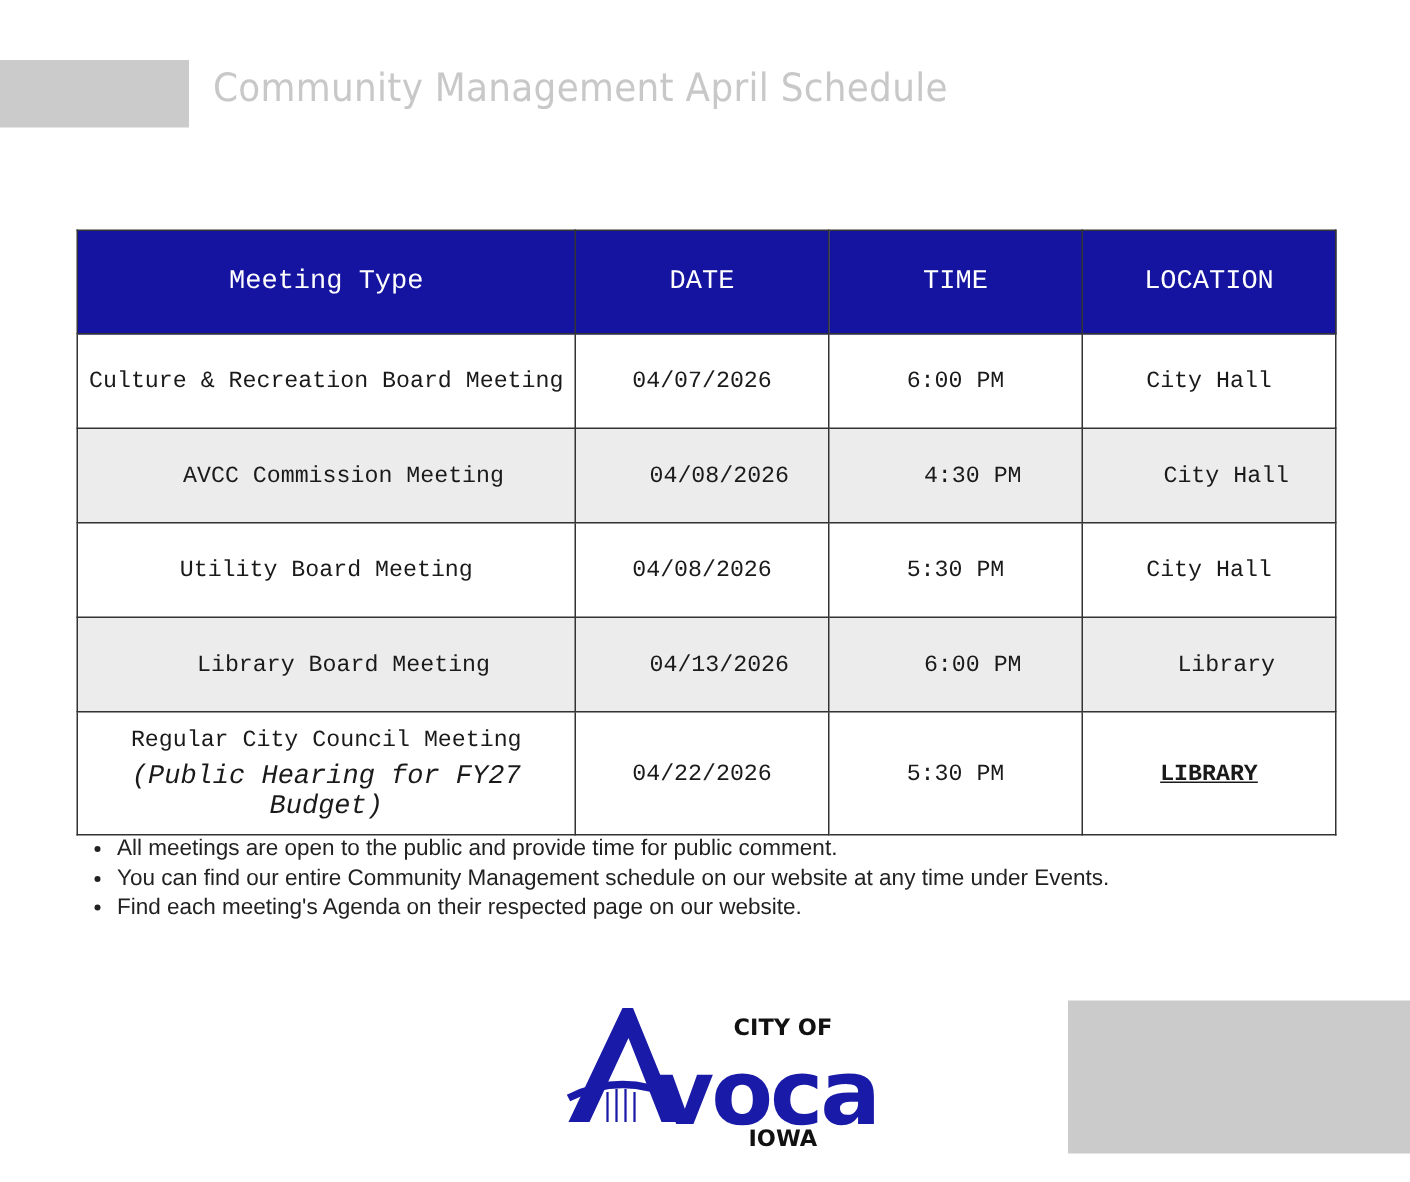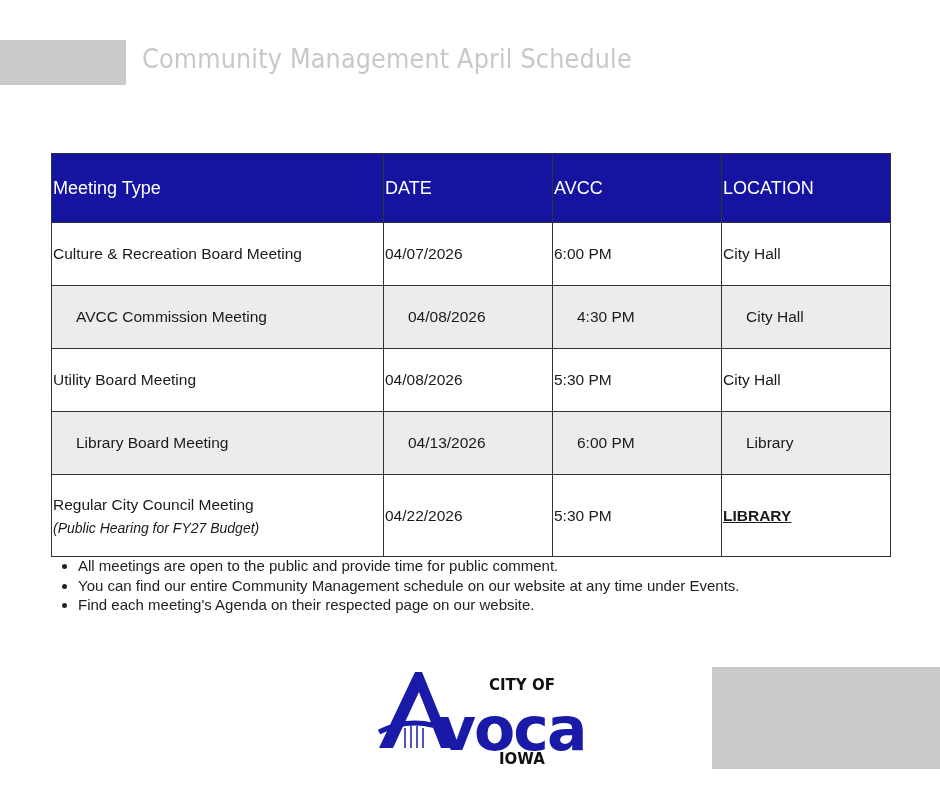--- a/index.html
+++ b/index.html
@@ -1,26 +1,26 @@
 <!DOCTYPE html>
 <html><head>
 <meta charset="utf-8">
 <style>
   html, body { margin:0; padding:0; }
   body { width:940px; height:788px; background:#ffffff; position:relative; overflow:hidden; font-family:"Liberation Sans", sans-serif; }
   .gray-block-top { position:absolute; left:0; top:40px; width:126px; height:45px; background:#cbcbcb; }
   .gray-block-bottom { position:absolute; left:712px; top:667px; width:228px; height:102px; background:#cbcbcb; }
   .title { position:absolute; left:142px; top:44px; font-family:"DejaVu Sans", sans-serif; font-size:26px; color:#c8c8c8; font-weight:normal; letter-spacing:0.2px; white-space:nowrap; transform:scaleX(0.92); transform-origin:left; }
   table.sched { position:absolute; left:51px; top:153px; width:839px; border-collapse:collapse; table-layout:fixed; }
-  table.sched th, table.sched td { border:1px solid #333; text-align:left; vertical-align:middle; font-family:Liberation Sans, sans-serif; }
+  table.sched th, table.sched td { border:1px solid #333; text-align:center; vertical-align:middle; font-family:Liberation Mono, monospace; }
   table.sched th { background:#1414a0; color:#ffffff; font-weight:normal; font-size:18px; height:66px; }
   table.sched td { font-size:15.5px; color:#1a1a1a; height:60px; }
   table.sched tr.alt td { background:#ececec;padding-left:24px; }
   table.sched tr.tall td { height:79px; }
-  .sub { display:block; font-style:italic; font-size:14px; margin-top:6px; }
+  .sub { display:block; font-style:italic; font-size:18px; margin-top:6px; }
   .loc-link { font-weight:bold; text-decoration:underline; }
   ul.notes { position:absolute; left:56px; top:556px; margin:0; padding-left:22px; font-family:"Liberation Sans", sans-serif; font-size:15px; color:#222; line-height:19.5px; }
   .logo { position:absolute; left:375px; top:668px; width:210px; height:102px;text-align:right; }
   .logo .cityof { position:absolute; left:114px; top:8px; font-size:15px; font-weight:bold; color:#111; font-family:"DejaVu Sans", sans-serif; }
   .logo .iowa { position:absolute; left:124px; top:82px; font-size:15px; font-weight:bold; color:#111; font-family:"DejaVu Sans", sans-serif; }
   .logo .voca { position:absolute; left:62px; top:26px; font-size:60px; font-weight:bold; color:#1a1aa8; font-family:"DejaVu Sans", sans-serif; letter-spacing:-2px; }
 </style>
 </head>
 <body>
 
@@ -31,21 +31,21 @@
   <colgroup>
     <col style="width:332px">
       <col style="width:169px">
       <col style="width:169px">
       <col style="width:169px">
   </colgroup>
   <thead>
     <tr>
       <th>Meeting Type</th>
       <th>DATE</th>
-      <th>AVCC</th>
+      <th>TIME</th>
       <th>LOCATION</th>
     </tr>
   </thead>
   <tbody>
     <tr>
       <td>Culture &amp; Recreation Board Meeting</td>
       <td>04/07/2026</td>
       <td>6:00 PM</td>
       <td>City Hall</td>
     </tr>

